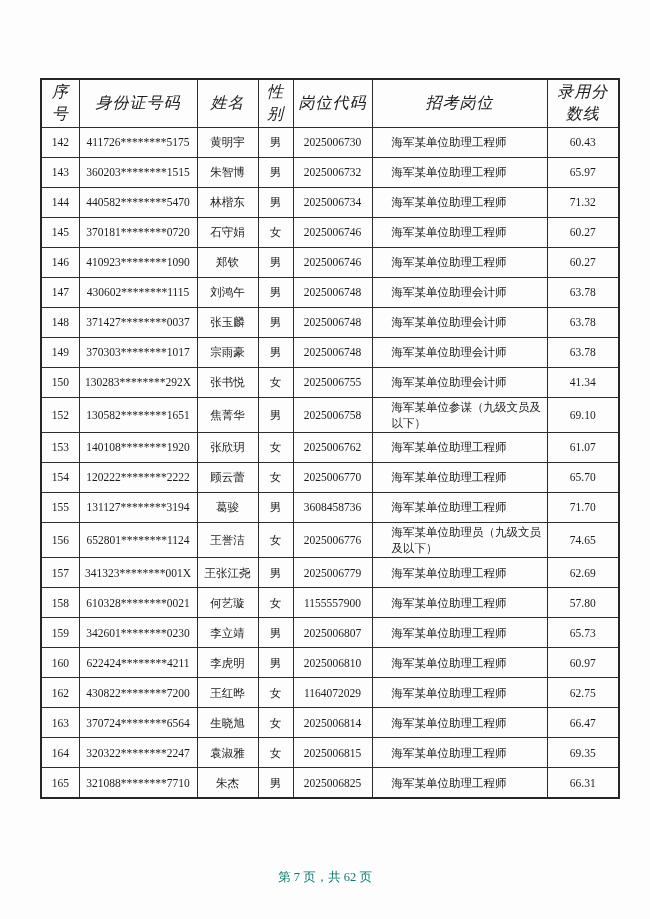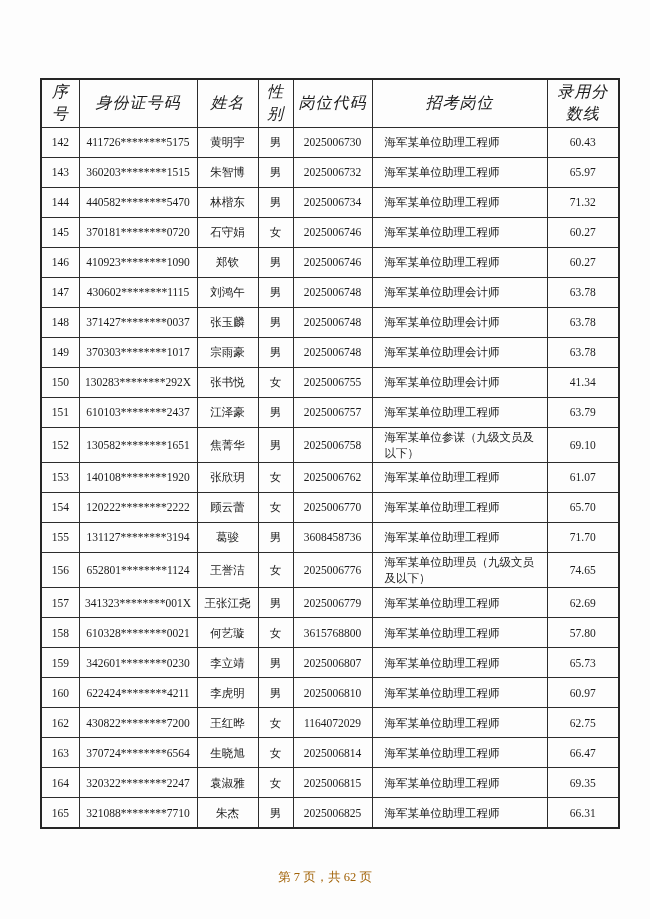--- a/index.html
+++ b/index.html
@@ -50,31 +50,31 @@
   }
   col.w-no       { width: 38px; }
   col.w-id       { width: 118px; }
   col.w-name     { width: 61px; }
   col.w-gender   { width: 35px; }
   col.w-code     { width: 79px; }
   col.w-position { width: 175px; }
   col.w-score    { width: 72px; }
   .score-table td.c-position {
     text-align: left;
-    padding-left: 12px;
+    padding-left: 19px;
     padding-right: 4px;
   }
   .page-footer {
     position: absolute;
     top: 869px;
     left: 0;
     right: 0;
     text-align: center;
     font-size: 12.5px;
-    color: #a16207;
+    color: #0f766e;
   }
 </style>
 </head>
 <body>
 
 <div class="page">
 
   <table class="score-table">
     <colgroup>
       <col class="w-no">
@@ -172,29 +172,20 @@
         <tr>
     <td class="c-no">150</td>
     <td class="c-id">130283********292X</td>
     <td class="c-name">张书悦</td>
     <td class="c-gender">女</td>
     <td class="c-code">2025006755</td>
     <td class="c-position">海军某单位助理会计师</td>
     <td class="c-score">41.34</td>
   </tr>
         <tr>
-    <td class="c-no">151</td>
-    <td class="c-id">610103********2437</td>
-    <td class="c-name">江泽豪</td>
-    <td class="c-gender">男</td>
-    <td class="c-code">2025006757</td>
-    <td class="c-position">海军某单位助理工程师</td>
-    <td class="c-score">63.79</td>
-  </tr>
-        <tr>
     <td class="c-no">152</td>
     <td class="c-id">130582********1651</td>
     <td class="c-name">焦菁华</td>
     <td class="c-gender">男</td>
     <td class="c-code">2025006758</td>
     <td class="c-position">海军某单位参谋（九级文员及以下）</td>
     <td class="c-score">69.10</td>
   </tr>
         <tr>
     <td class="c-no">153</td>
@@ -239,21 +230,21 @@
     <td class="c-gender">男</td>
     <td class="c-code">2025006779</td>
     <td class="c-position">海军某单位助理工程师</td>
     <td class="c-score">62.69</td>
   </tr>
         <tr>
     <td class="c-no">158</td>
     <td class="c-id">610328********0021</td>
     <td class="c-name">何艺璇</td>
     <td class="c-gender">女</td>
-    <td class="c-code">3615768800</td>
+    <td class="c-code">1155557900</td>
     <td class="c-position">海军某单位助理工程师</td>
     <td class="c-score">57.80</td>
   </tr>
         <tr>
     <td class="c-no">159</td>
     <td class="c-id">342601********0230</td>
     <td class="c-name">李立靖</td>
     <td class="c-gender">男</td>
     <td class="c-code">2025006807</td>
     <td class="c-position">海军某单位助理工程师</td>

